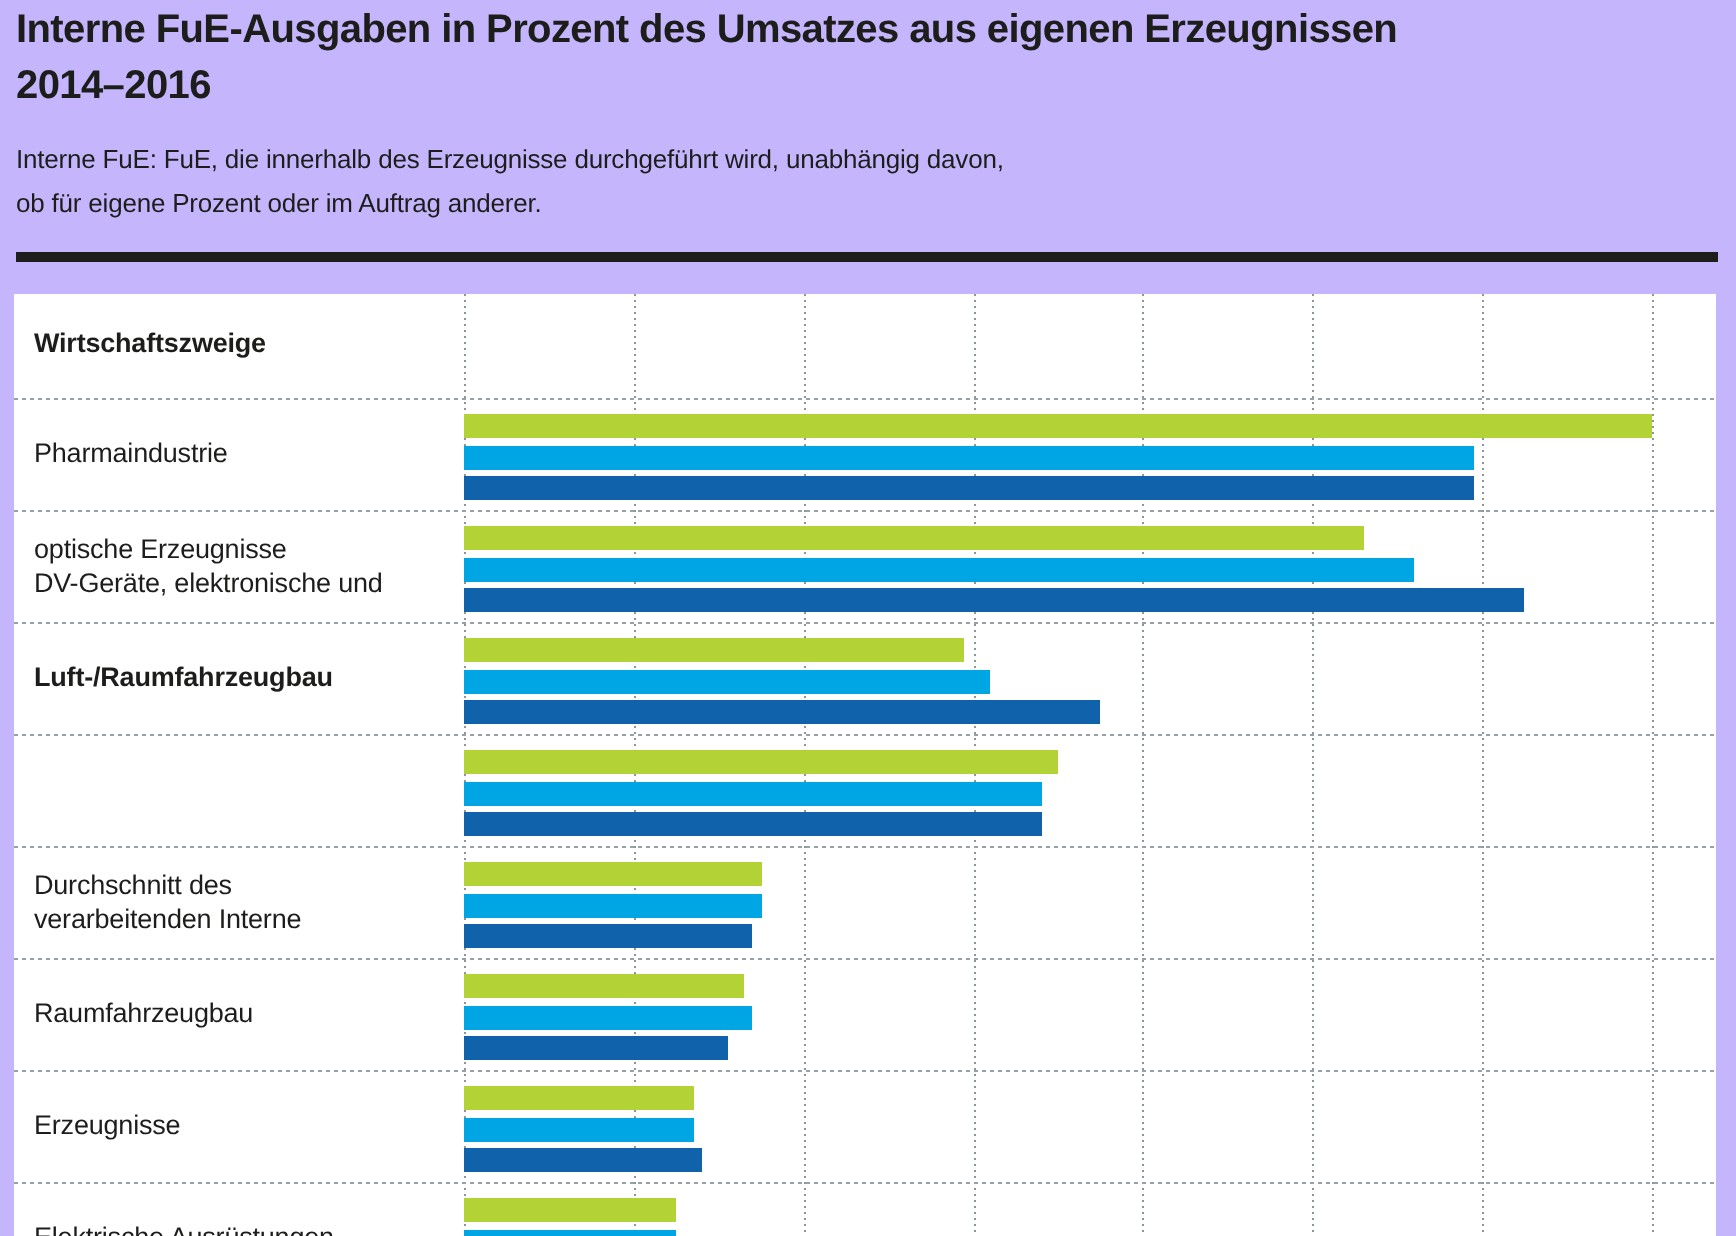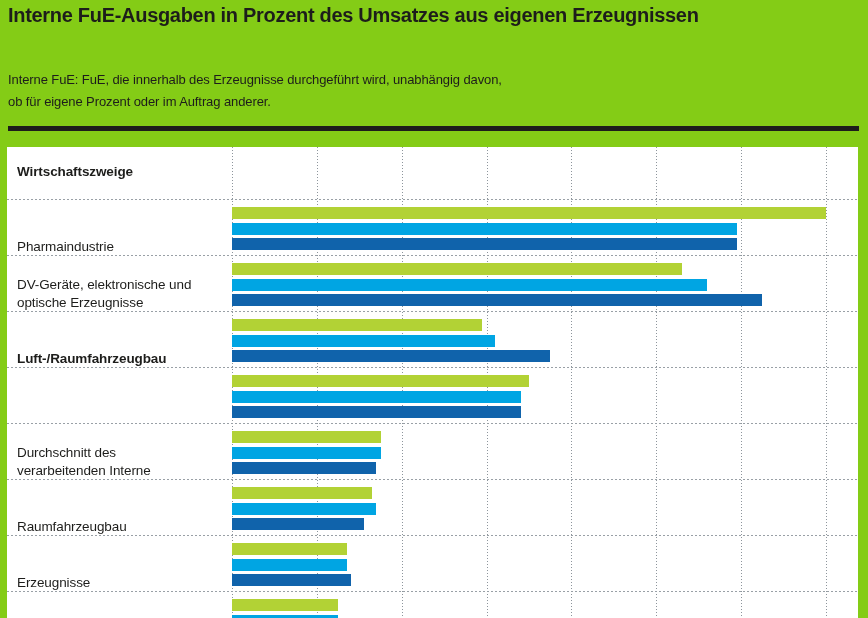--- a/index.html
+++ b/index.html
@@ -1,49 +1,50 @@
 <!DOCTYPE html>
 <html><head>
 <meta charset="utf-8">
 <style>
   html,body { margin:0; padding:0; }
   .page {
     position:relative; width:868px; height:618px;
-    background:#84cc16; overflow:hidden;
+    background:#c4b5fd; overflow:hidden;
     font-family:"Liberation Sans", sans-serif;
     color:#1d1d1b;
   }
   .title-block { position:absolute; left:8px; top:1px; font-size:20px; font-weight:bold; line-height:28px; letter-spacing:-0.3px; }
   .note-block  { position:absolute; left:8px; top:69px; font-size:13px; line-height:22px; letter-spacing:-0.1px; }
   .rule { position:absolute; left:8px; top:126px; width:851px; height:5px; background:#1d1d1b; }
   .panel { position:absolute; left:7px; top:147px; width:851px; height:551px; background:#ffffff; }
   .col-header { position:absolute; left:10px; top:17px; font-size:13.5px; font-weight:bold; letter-spacing:-0.1px; }
   .vgrid {
     position:absolute; top:0; bottom:0; width:1px;
     background:repeating-linear-gradient(to bottom, #8d959c 0px, #8d959c 1px, transparent 1px, transparent 3px);
   }
   .row { position:absolute; left:0; width:100%; height:56px; }
   .hsep {
     position:absolute; top:0; left:0; right:0; height:1px;
     background:repeating-linear-gradient(to right, #99a0a6 0px, #99a0a6 2px, transparent 2px, transparent 4px);
   }
   .row-label {
     position:absolute; left:10px; top:0; height:100%;
-    display:flex; flex-direction:column; justify-content:flex-end;
+    display:flex; flex-direction:column; justify-content:center;
     font-size:13.5px; line-height:17.5px; letter-spacing:-0.1px;
   }
   .bar { position:absolute; height:12px; }
 </style>
 </head>
 <body>
 
 <div class="page">
 
   <div class="title-block">
     <div>Interne FuE-Ausgaben in Prozent des Umsatzes aus eigenen Erzeugnissen</div>
+    <div>2014–2016</div>
   </div>
 
   <div class="note-block">
     <div>Interne FuE: FuE, die innerhalb des Erzeugnisse durchgeführt wird, unabhängig davon,</div>
     <div>ob für eigene Prozent oder im Auftrag anderer.</div>
   </div>
 
   <div class="rule"></div>
 
   <div class="panel">
@@ -64,22 +65,22 @@
           <div class="row-label">
             <div>Pharmaindustrie</div>
           </div>
           <div class="bar" style="left: 225px; top: 8px; width: 594px; background: rgb(178, 210, 53);"></div>
           <div class="bar" style="left: 225px; top: 24px; width: 504.9px; background: rgb(0, 165, 227);"></div>
           <div class="bar" style="left: 225px; top: 39px; width: 504.9px; background: rgb(16, 99, 171);"></div>
         </div>
         <div class="row" style="top: 108px;">
           <div class="hsep"></div>
           <div class="row-label">
+            <div>optische Erzeugnisse</div>
             <div>DV-Geräte, elektronische und</div>
-            <div>optische Erzeugnisse</div>
           </div>
           <div class="bar" style="left: 225px; top: 8px; width: 449.743px; background: rgb(178, 210, 53);"></div>
           <div class="bar" style="left: 225px; top: 24px; width: 475.2px; background: rgb(0, 165, 227);"></div>
           <div class="bar" style="left: 225px; top: 39px; width: 530.357px; background: rgb(16, 99, 171);"></div>
         </div>
         <div class="row" style="top: 164px; font-weight: bold;">
           <div class="hsep"></div>
           <div class="row-label">
             <div>Luft-/Raumfahrzeugbau</div>
           </div>

